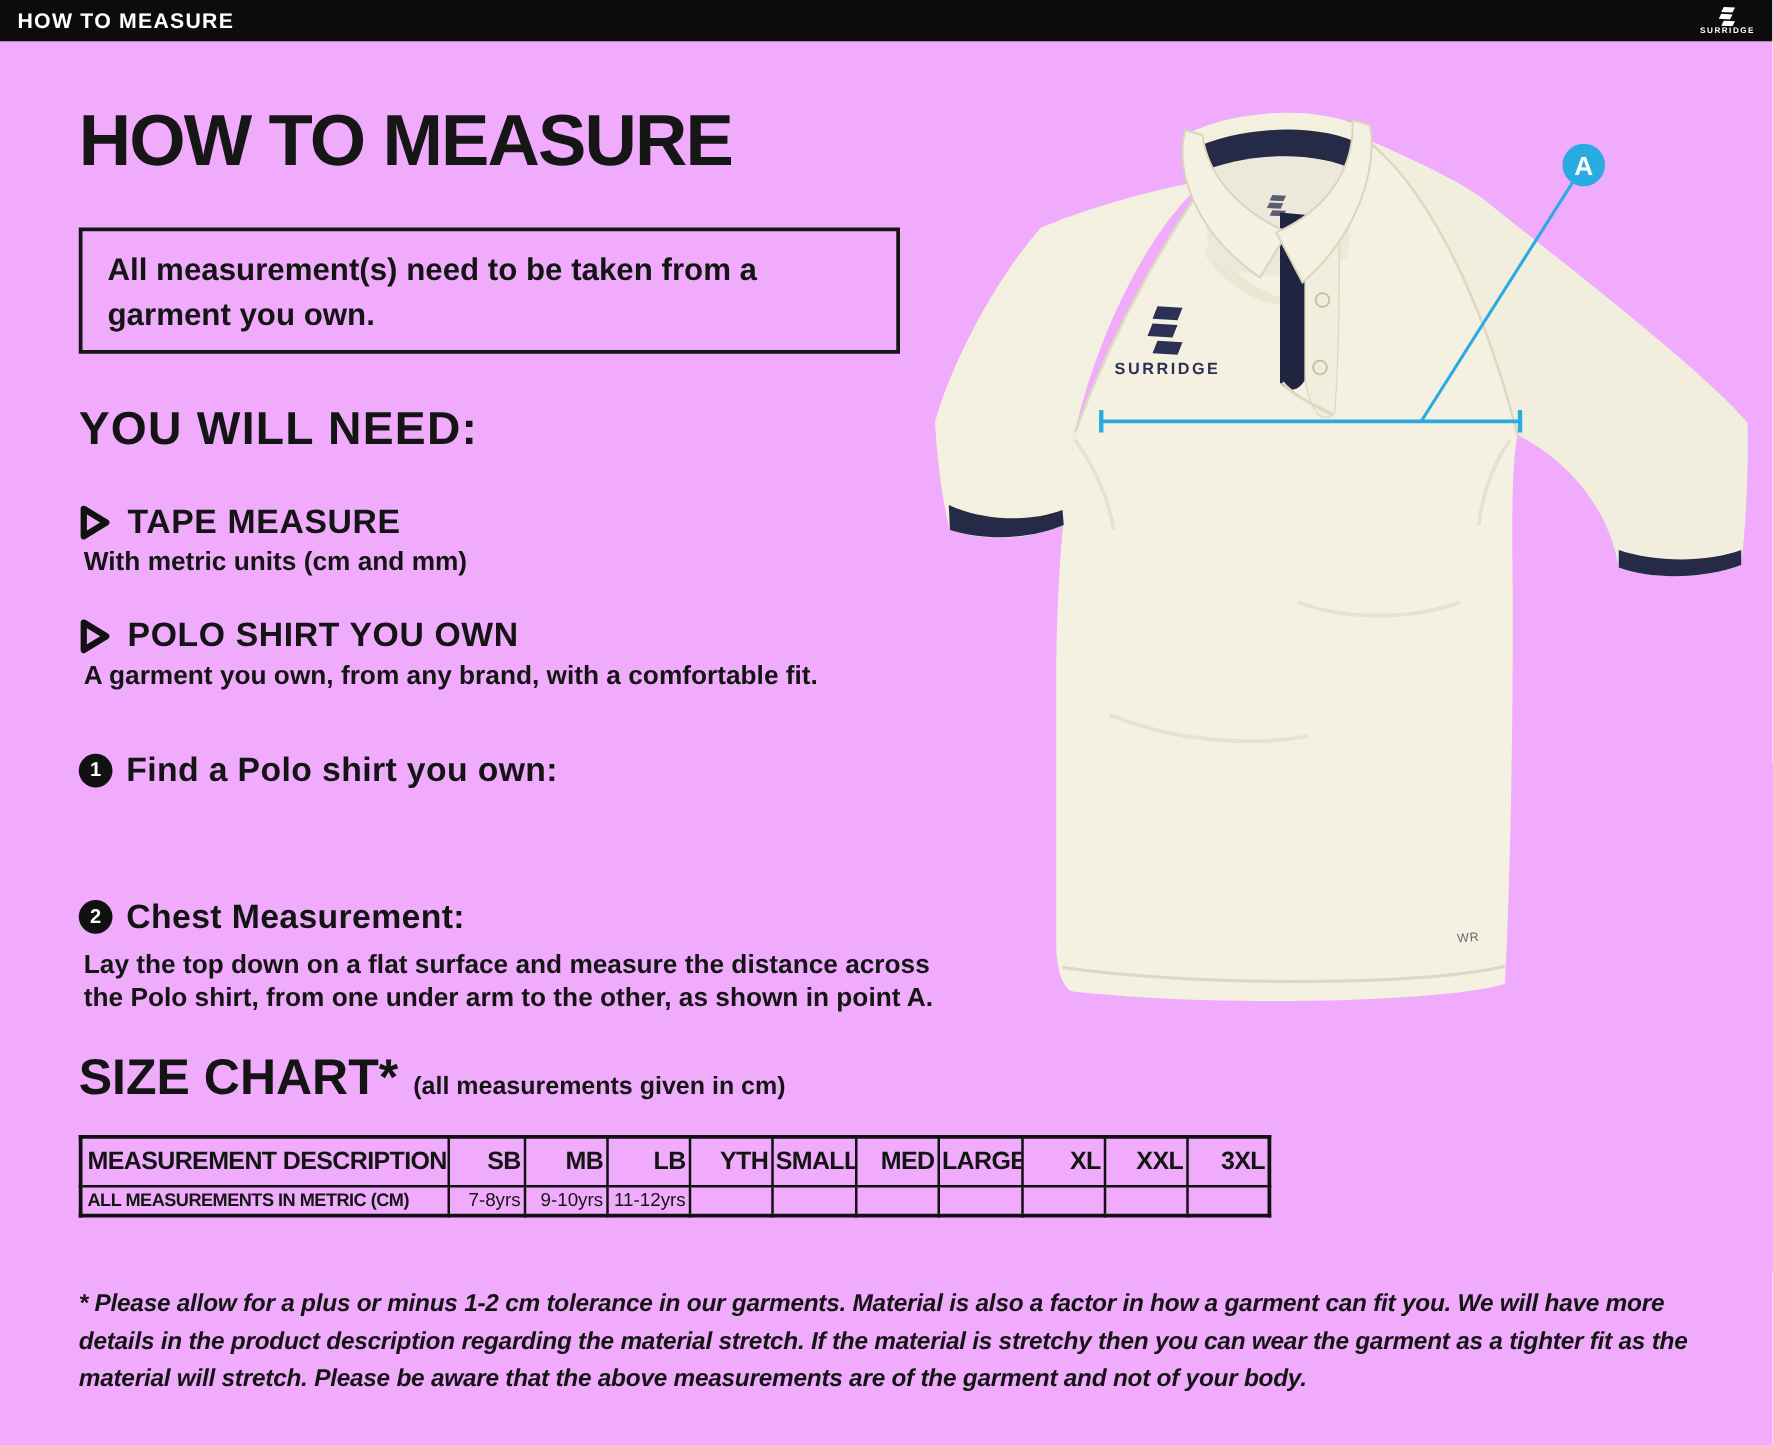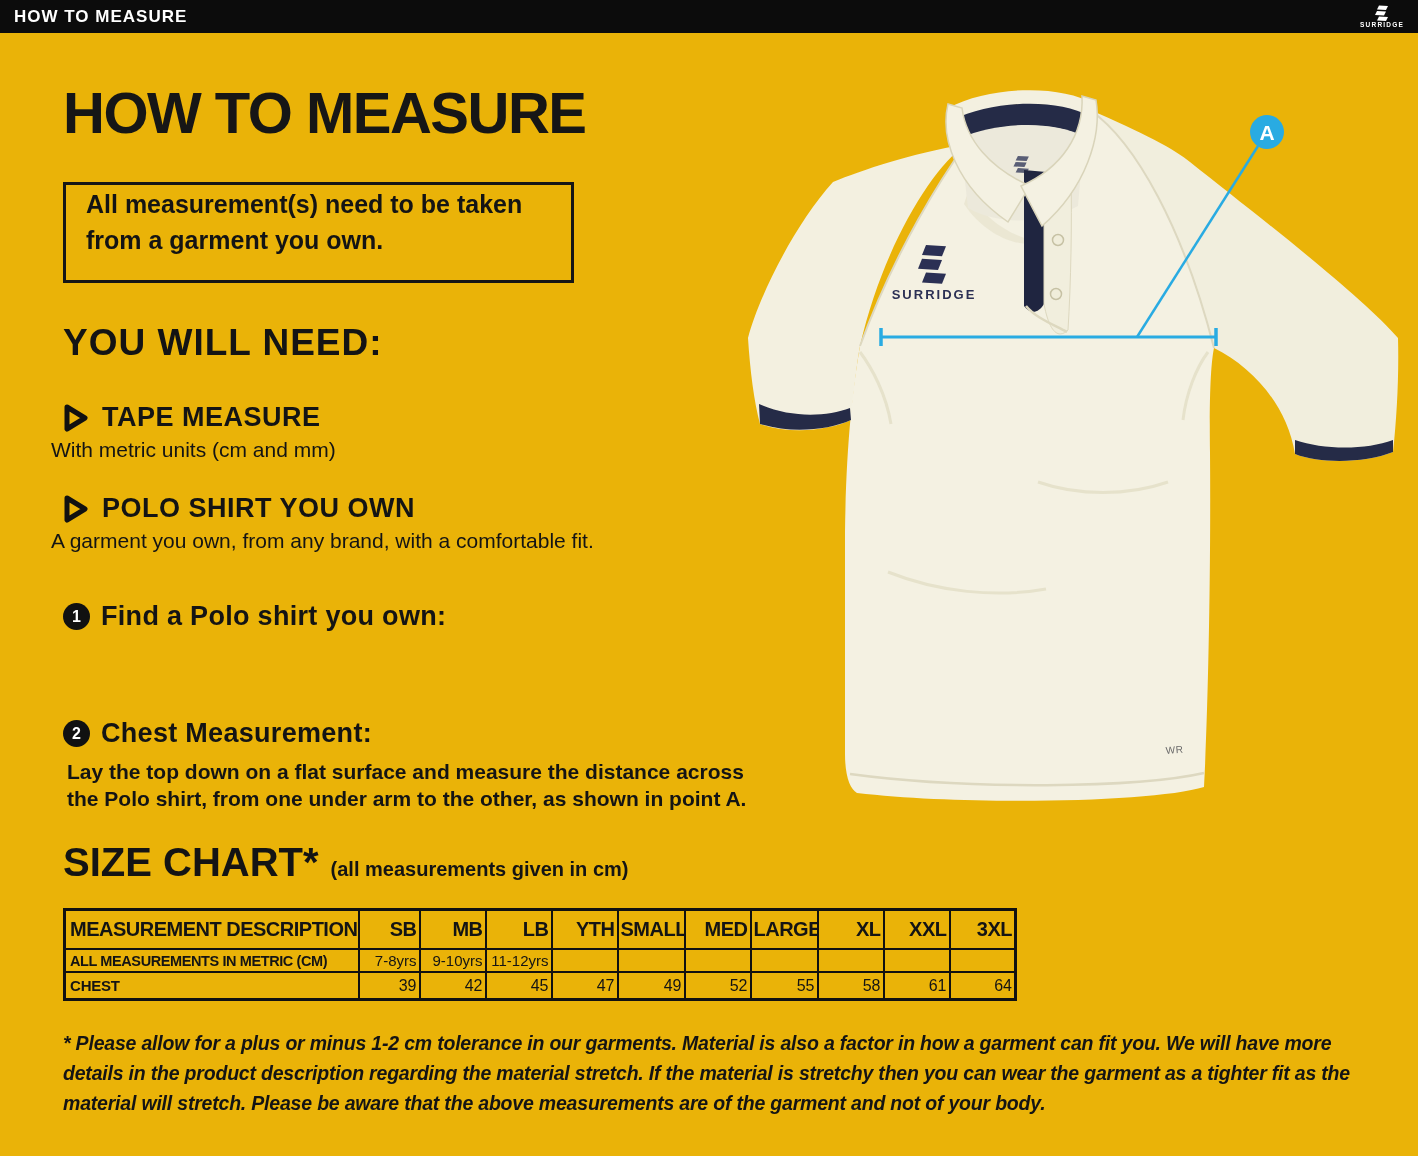--- a/index.html
+++ b/index.html
@@ -1,46 +1,46 @@
 <!DOCTYPE html>
 <html><head>
 <meta charset="utf-8">
 <style>
   html,body{margin:0;padding:0;background:#fff;}
   .page{
-    position:relative;width:1418px;height:1156px;background:#eab308;overflow:hidden;
+    position:relative;width:1418px;height:1156px;background:#f0abfc;overflow:hidden;
     font-family:"Liberation Sans", sans-serif;color:#141414;
   }
   
   .topbar{
     position:absolute;left:0;top:0;width:100%;height:33px;background:#0c0c0c;
     display:flex;align-items:center;justify-content:space-between;box-sizing:border-box;
     padding:0 10px 0 14px;
   }
   .topbar-title{color:#fff;font-size:17px;font-weight:bold;letter-spacing:1px;}
   .topbar-logo{display:flex;flex-direction:column;align-items:center;line-height:1;margin-right:4px;}
   .topbar-logo svg{display:block;}
   .logo-text{color:#fff;font-size:6.5px;font-weight:bold;letter-spacing:1.2px;margin-top:1px;}
   
   .h1{
     position:absolute;left:63px;top:84px;font-size:58px;font-weight:800;
     letter-spacing:-1.5px;line-height:1;color:#161616;white-space:nowrap;
   }
   .notice{
-    position:absolute;left:63px;top:182px;width:511px;height:101px;box-sizing:border-box;
-    border:3px solid #161616;padding:1px 20px;font-size:25px;font-weight:bold;line-height:36px;
+    position:absolute;left:63px;top:182px;width:657px;height:101px;box-sizing:border-box;
+    border:3px solid #161616;padding:13px 20px;font-size:25px;font-weight:bold;line-height:36px;
   }
   .h2{
     position:absolute;left:63px;top:324px;font-size:37px;font-weight:800;
     letter-spacing:1px;line-height:1;white-space:nowrap;
   }
   .need-item{position:absolute;left:63px;display:flex;align-items:center;gap:13px;}
   .need-item .tri{flex:0 0 auto;display:block;}
   .need-label{font-size:27px;font-weight:800;letter-spacing:0.5px;white-space:nowrap;}
-  .need-desc{position:absolute;left:51px;font-size:21px;font-weight:normal;white-space:nowrap;}
+  .need-desc{position:absolute;left:67px;font-size:21px;font-weight:bold;white-space:nowrap;}
   .step-head{position:absolute;left:63px;display:flex;align-items:center;gap:11px;}
   .step-badge{
     flex:0 0 auto;width:27px;height:27px;border-radius:50%;background:#111;color:#fff;
     font-size:16px;font-weight:bold;display:flex;align-items:center;justify-content:center;
   }
   .step-title{font-size:27px;font-weight:800;letter-spacing:0.3px;white-space:nowrap;}
   .step-desc{position:absolute;left:67px;width:700px;font-size:21px;font-weight:bold;line-height:27px;}
   .sc-head{position:absolute;left:63px;top:840px;display:flex;align-items:baseline;justify-content:space-between;}
   .sc-title{font-size:40px;font-weight:800;letter-spacing:0px;white-space:nowrap;}
   .sc-sub{font-size:20px;font-weight:bold;margin-left:12px;white-space:nowrap;}
@@ -160,33 +160,20 @@
         <td>9-10yrs</td>
         <td>11-12yrs</td>
         <td></td>
         <td></td>
         <td></td>
         <td></td>
         <td></td>
         <td></td>
         <td></td>
       </tr>
-      <tr class="r2">
-        <td class="left">CHEST</td>
-        <td>39</td>
-        <td>42</td>
-        <td>45</td>
-        <td>47</td>
-        <td>49</td>
-        <td>52</td>
-        <td>55</td>
-        <td>58</td>
-        <td>61</td>
-        <td>64</td>
-      </tr>
     </tbody>
   </table>
 
   <p class="footnote">* Please allow for a plus or minus 1-2 cm tolerance in our garments. Material is also a factor in how a garment can fit you. We will have more details in the product description regarding the material stretch.  If the material is stretchy then you can wear the garment as a tighter fit as the material will stretch.  Please be aware that the above measurements are of the garment and not of your body.</p>
 
   <svg class="shirt-figure" viewBox="0 0 682 760">
 
     <path d="M228,92 C172,102 124,118 95,130 C57,172 21,244 10,286 C12,318 16,350 22,372 C54,383 91,378 113,368 C116,336 119,310 122,294 C144,198 192,118 228,92 Z" fill="#f3f0e0"></path>
 
     <path d="M352,58 C404,80 438,98 452,110 C520,164 624,244 660,286 C661,322 659,364 655,400 C627,411 583,412 557,402 C549,354 516,316 476,296 C446,178 398,90 352,58 Z" fill="#f1eedd"></path>

